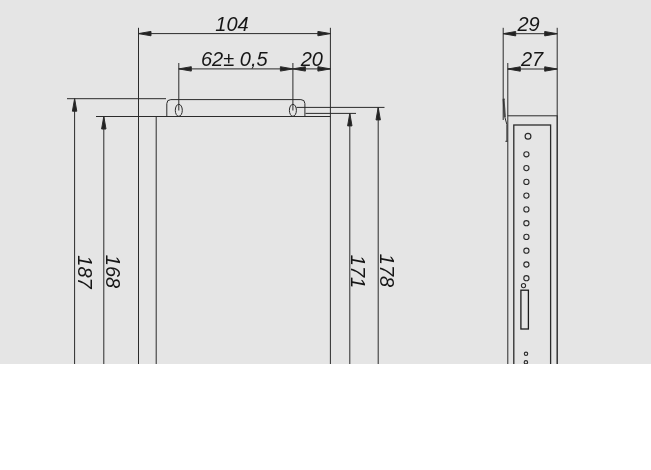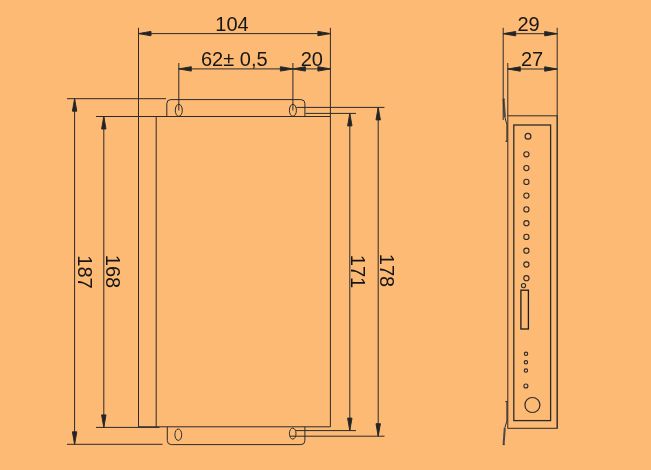--- a/index.html
+++ b/index.html
@@ -1,16 +1,16 @@
 <!DOCTYPE html>
 <html><head>
 <meta charset="utf-8">
 <style>
   html,body{margin:0;padding:0;background:#ffffff;}
-  .wrap{width:651px;height:470px;position:relative;background:#fdba74;overflow:hidden;will-change:transform;transform:translateZ(0);}
+  .wrap{width:651px;height:364px;position:relative;background:#e5e5e5;overflow:hidden;will-change:transform;transform:translateZ(0);font-style:italic;}
   text{font-family:"Liberation Sans",sans-serif;fill:#161616;stroke:none;}
 </style>
 </head>
 <body>
 <div class="wrap">
 <svg width="651" height="470" viewBox="0 0 651 470" xmlns="http://www.w3.org/2000/svg">
 <g fill="none" stroke="#2b2b2b" stroke-width="1">
 
 <line x1="138.5" y1="27.8" x2="138.5" y2="427.3"></line>
 

